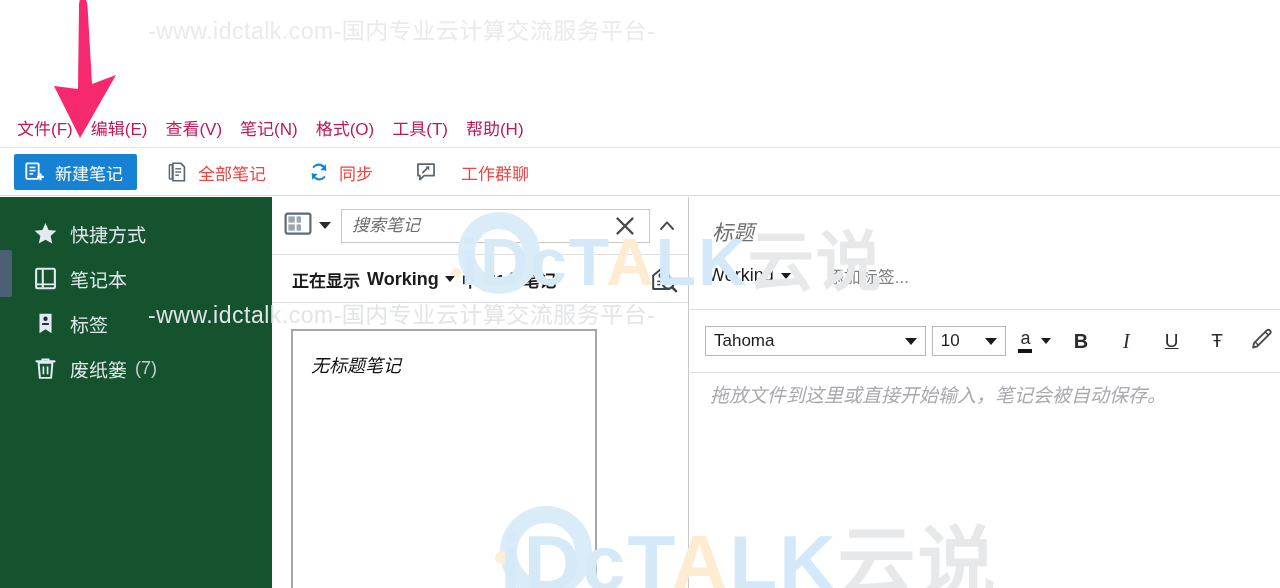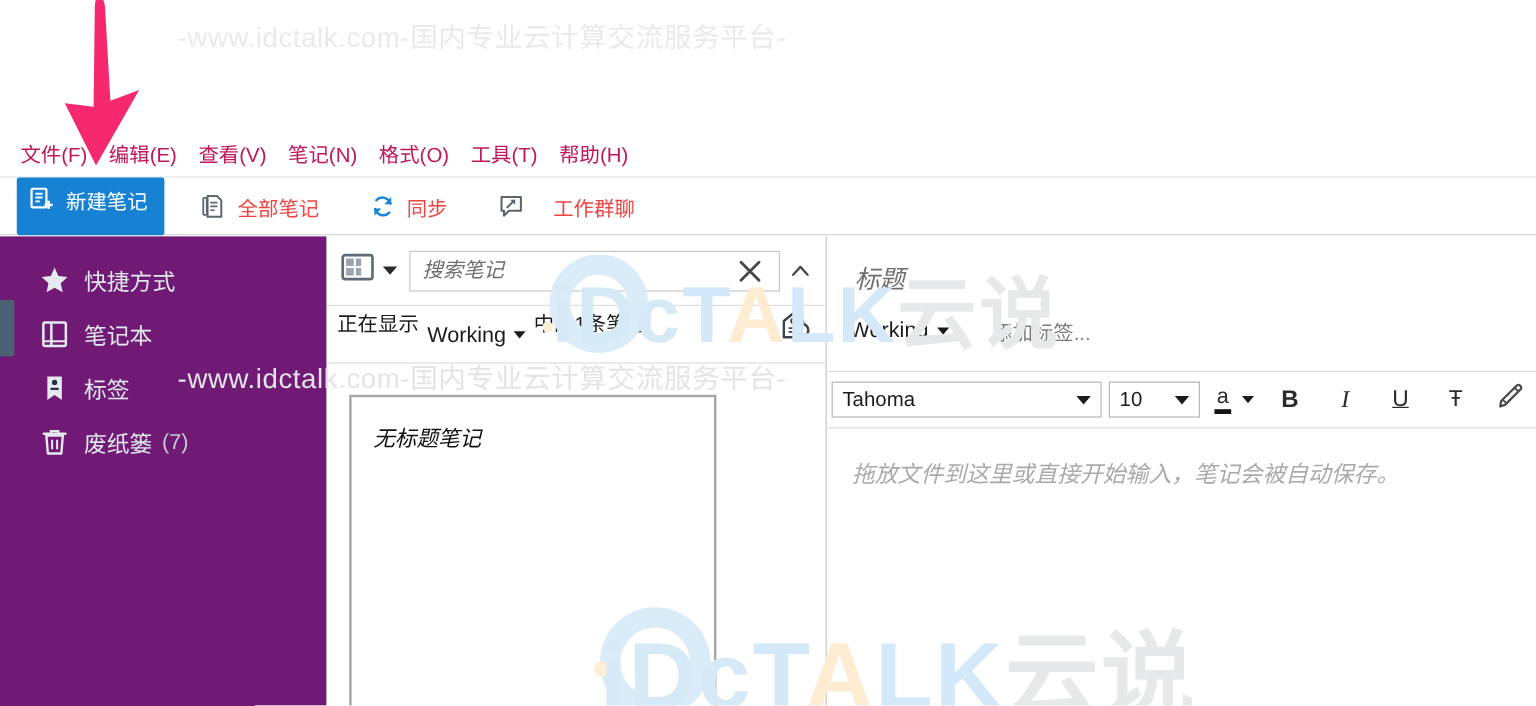--- a/index.html
+++ b/index.html
@@ -120,33 +120,33 @@
     margin-right: 6px;
   }
   .tb-btn .lbl {
     font-size: 17px;
     color: #ef4444;
     margin-left: 9px;
     white-space: nowrap;
   }
   .tb-btn.primary {
     background: #1782d4;
-    padding: 0 14px 12px 10px;
+    padding: 0 14px 0 10px;
     height: 36px;
   }
   .tb-btn.primary .lbl { color: #ffffff; }
   .tb-ico { width: 22px; height: 22px; display:block; }
 
   
   .sidebar {
     position: absolute;
     left: 0; top: 197px;
     width: 272px;
     bottom: 0;
-    background: #701a75;
+    background: #14532d;
     z-index: 15;
   }
   .side-handle {
     position: absolute;
     left: 0; top: 53px;
     width: 12px; height: 47px;
     background: #4b6072;
     border-radius: 0 2px 2px 0;
     cursor: pointer;
     z-index: 16;
@@ -242,23 +242,25 @@
     display: flex; align-items: center; justify-content: center;
     cursor: pointer;
     margin-left: 4px;
   }
 
   .filter-row {
     position: absolute;
     left: 0; top: 59px; right: 0;
     height: 47px;
     display: flex;
-    padding: 0 10px 0 9px;
+    align-items: center;
+    padding: 0 10px 0 20px;
     box-sizing: border-box;
     border-bottom: 1px solid #dedede;
+    font-weight: bold;
   }
   .filter-txt {
     font-size: 17px;
     color: #1b1b1b;
     white-space: nowrap;
   }
   .filter-pill {
     display: flex; align-items: center;
     margin: 0 7px;
     cursor: pointer;
@@ -334,26 +336,26 @@
     font-size: 17px;
     color: #7d7d7d;
     margin-left: 36px;
     cursor: pointer;
     white-space: nowrap;
   }
 
   .fmtbar {
     position: absolute;
     left: 0; top: 112px; right: 0;
-    height: 48px;
+    height: 64px;
     border-top: 1px solid #dcdcdc;
     border-bottom: 1px solid #dcdcdc;
     display: flex;
     align-items: center;
-    padding-left: 3px;
+    padding-left: 15px;
     box-sizing: border-box;
   }
   .combo {
     height: 30px;
     border: 1px solid #b7b7b7;
     background: #ffffff;
     display: flex;
     align-items: center;
     box-sizing: border-box;
     cursor: pointer;

